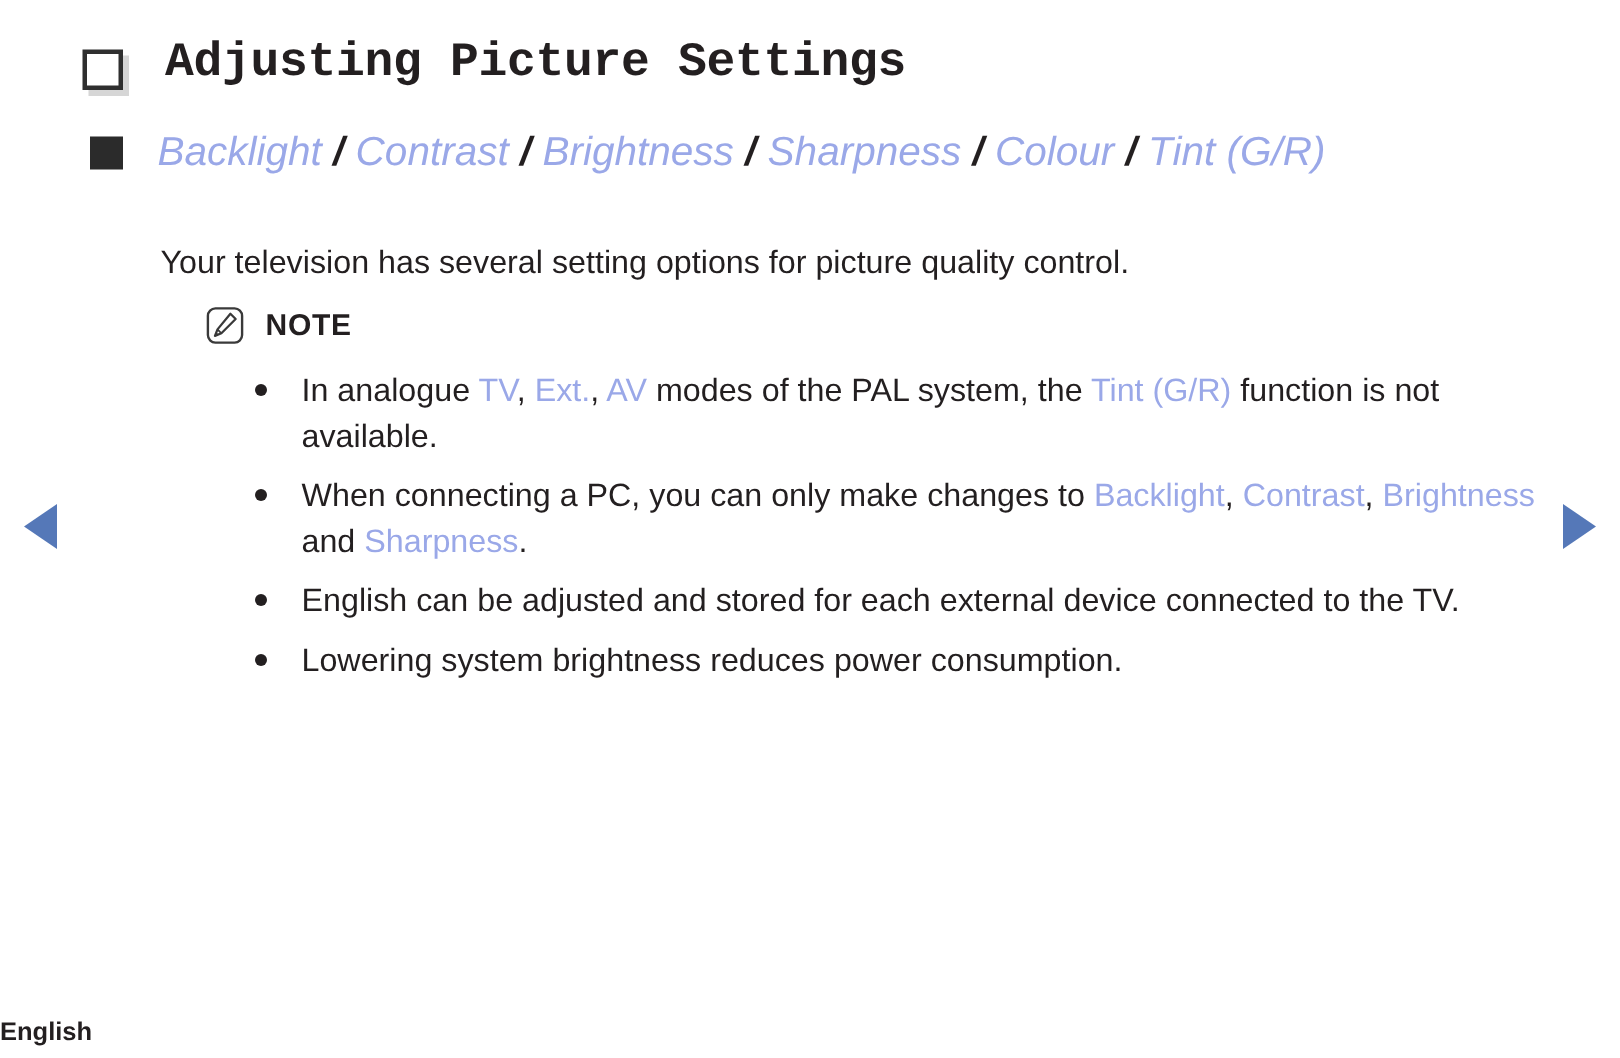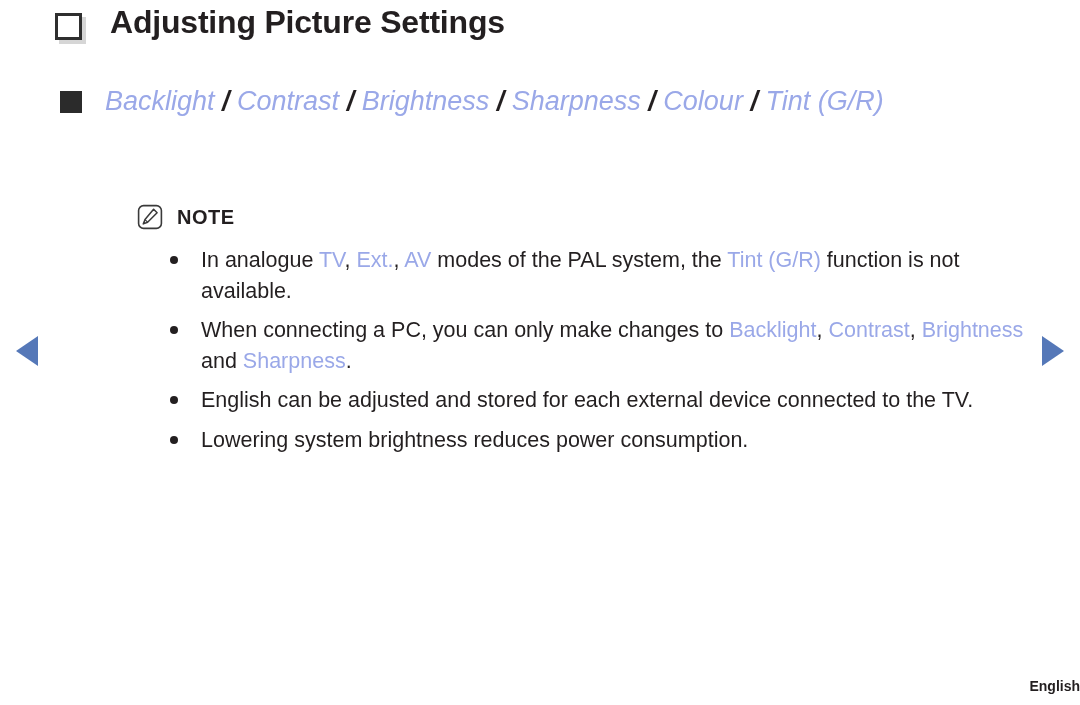--- a/index.html
+++ b/index.html
@@ -18,23 +18,24 @@
 
   .page {
     position: absolute;
     inset: 0;
   }
 
   
   .title-row {
     position: absolute;
     left: 55px;
-    top: 2px;
+    top: 22px;
     display: flex;
     align-items: flex-start;
+    font-family: Liberation Mono, monospace;
   }
   .sq-hollow {
     width: 21px;
     height: 21px;
     border: 3px solid #2f2f2f;
     background: #ffffff;
     box-shadow: 4px 4px 0 0 #d6d6d6;
     margin-top: 11px;
     flex: 0 0 auto;
   }
@@ -154,41 +155,42 @@
     right: 16px;
     border-left: 22px solid #5578b8;
   }
 
   
   .footer {
     position: absolute;
     left: 0;
     right: 0;
     top: 678px;
-    text-align: right;
-    font-size: 14px;
+    text-align: left;
+    font-size: 17px;
     font-weight: bold;
     color: #231f20;
   }
 </style>
 </head>
 <body>
 
 <div class="page">
 
   <div class="title-row">
     <span class="sq-hollow"></span>
     <span class="title-text">Adjusting Picture Settings</span>
   </div>
 
   <div class="menu-row">
     <span class="sq-solid"></span>
     <div class="menu-text"><span class="mi">Backlight</span><span class="sep"> / </span><span class="mi">Contrast</span><span class="sep"> / </span><span class="mi">Brightness</span><span class="sep"> / </span><span class="mi">Sharpness</span><span class="sep"> / </span><span class="mi">Colour</span><span class="sep"> / </span><span class="mi">Tint (G/R)</span></div>
   </div>
 
+  <div class="desc">Your television has several setting options for picture quality control.</div>
 
   <div class="note-head">
     <svg class="note-icon" viewBox="0 0 26 26">
       <rect x="1.6" y="1.6" width="22.8" height="22.8" rx="5" ry="5" fill="#ffffff" stroke="#3a3a3a" stroke-width="1.6"></rect>
       <path d="M16.6 5.2 L20.1 8.7 L10.6 18.2 L6.3 19.9 L8.0 15.6 Z" fill="#ffffff" stroke="#3a3a3a" stroke-width="1.5" stroke-linejoin="round"></path>
       <path d="M8.0 15.6 L10.6 18.2" stroke="#3a3a3a" stroke-width="1.2"></path>
       <path d="M6.3 19.9 L8.6 18.9 L7.3 17.6 Z" fill="#3a3a3a"></path>
     </svg>
     <span class="note-label">NOTE</span>
   </div>

